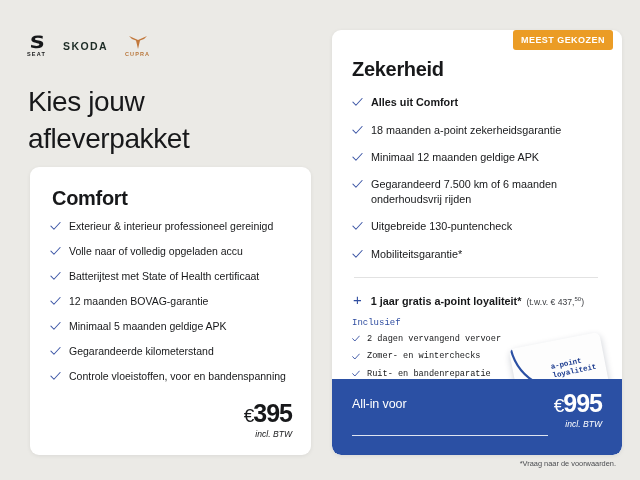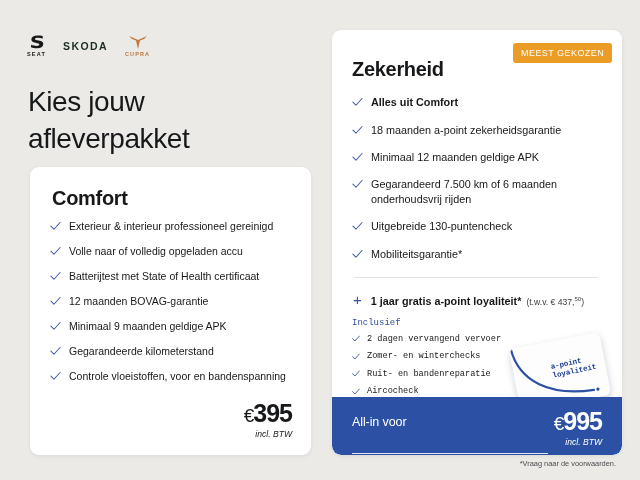--- a/index.html
+++ b/index.html
@@ -80,29 +80,29 @@
   }
   .loyalty-card .arc { position: absolute; left: -4px; top: -6px; }
   .loyalty-card .lbl {
     position: absolute; right: 9px; top: 21px; text-align: left;
     font-size: 7.6px; font-weight: 700; color: #1b3b8f; line-height: 1.18;
     letter-spacing: -0.1px; transform: rotate(-1deg);
   }
 
   
   .badge {
-    position: absolute; left: 181px; top: 13px;
+    position: absolute; left: 181px; top: 0;
     background: #eb9c25; color: #ffffff; border-radius: 3px;
-    font-size: 9px; font-weight: 400; letter-spacing: 0.45px;
+    font-size: 9px; font-weight: 700; letter-spacing: 0.45px;
     padding: 5px 8px 5px 8px; white-space: nowrap;
   }
 
   
   .blue-bar {
-    position: absolute; left: 0; bottom: 0; width: 290px; height: 58px;
+    position: absolute; left: 0; bottom: 0; width: 290px; height: 76px;
     background: #2b50a4; border-radius: 0 0 9px 9px;
     padding: 12px 20px 0 20px;
   }
   .blue-bar .row { display: flex; justify-content: space-between; align-items: flex-start; }
   .allin { font-size: 12.5px; color: #ffffff; font-weight: 400; letter-spacing: -0.1px; padding-top: 6px; }
   .price-col { text-align: right; }
   .price-big { font-size: 25px; font-weight: 700; color: #ffffff; letter-spacing: -1px; line-height: 1; }
   .price-big .eur { font-size: 19px; font-weight: 400; }
   .price-sub { font-size: 8.6px; color: #ffffff; margin-top: 3px; font-weight: 400; font-style: italic; }
   .bar-underline { height: 1.3px; background: rgba(255,255,255,0.85); width: 196px; margin-top: 6px; }
@@ -173,21 +173,21 @@
             </svg>
         </span>
         <span class="ftxt">12 maanden BOVAG-garantie</span>
       </li>
       <li>
         <span class="check">
           <svg width="11" height="11" viewBox="0 0 12 12">
               <path d="M1 5.5 L4.3 9 L11 1.6" stroke="#3b55a5" stroke-width="1.1" fill="none" stroke-linecap="round" stroke-linejoin="round"></path>
             </svg>
         </span>
-        <span class="ftxt">Minimaal 9 maanden geldige APK</span>
+        <span class="ftxt">Minimaal 5 maanden geldige APK</span>
       </li>
       <li>
         <span class="check">
           <svg width="11" height="11" viewBox="0 0 12 12">
               <path d="M1 5.5 L4.3 9 L11 1.6" stroke="#3b55a5" stroke-width="1.1" fill="none" stroke-linecap="round" stroke-linejoin="round"></path>
             </svg>
         </span>
         <span class="ftxt">Gegarandeerde kilometerstand</span>
       </li>
       <li>

